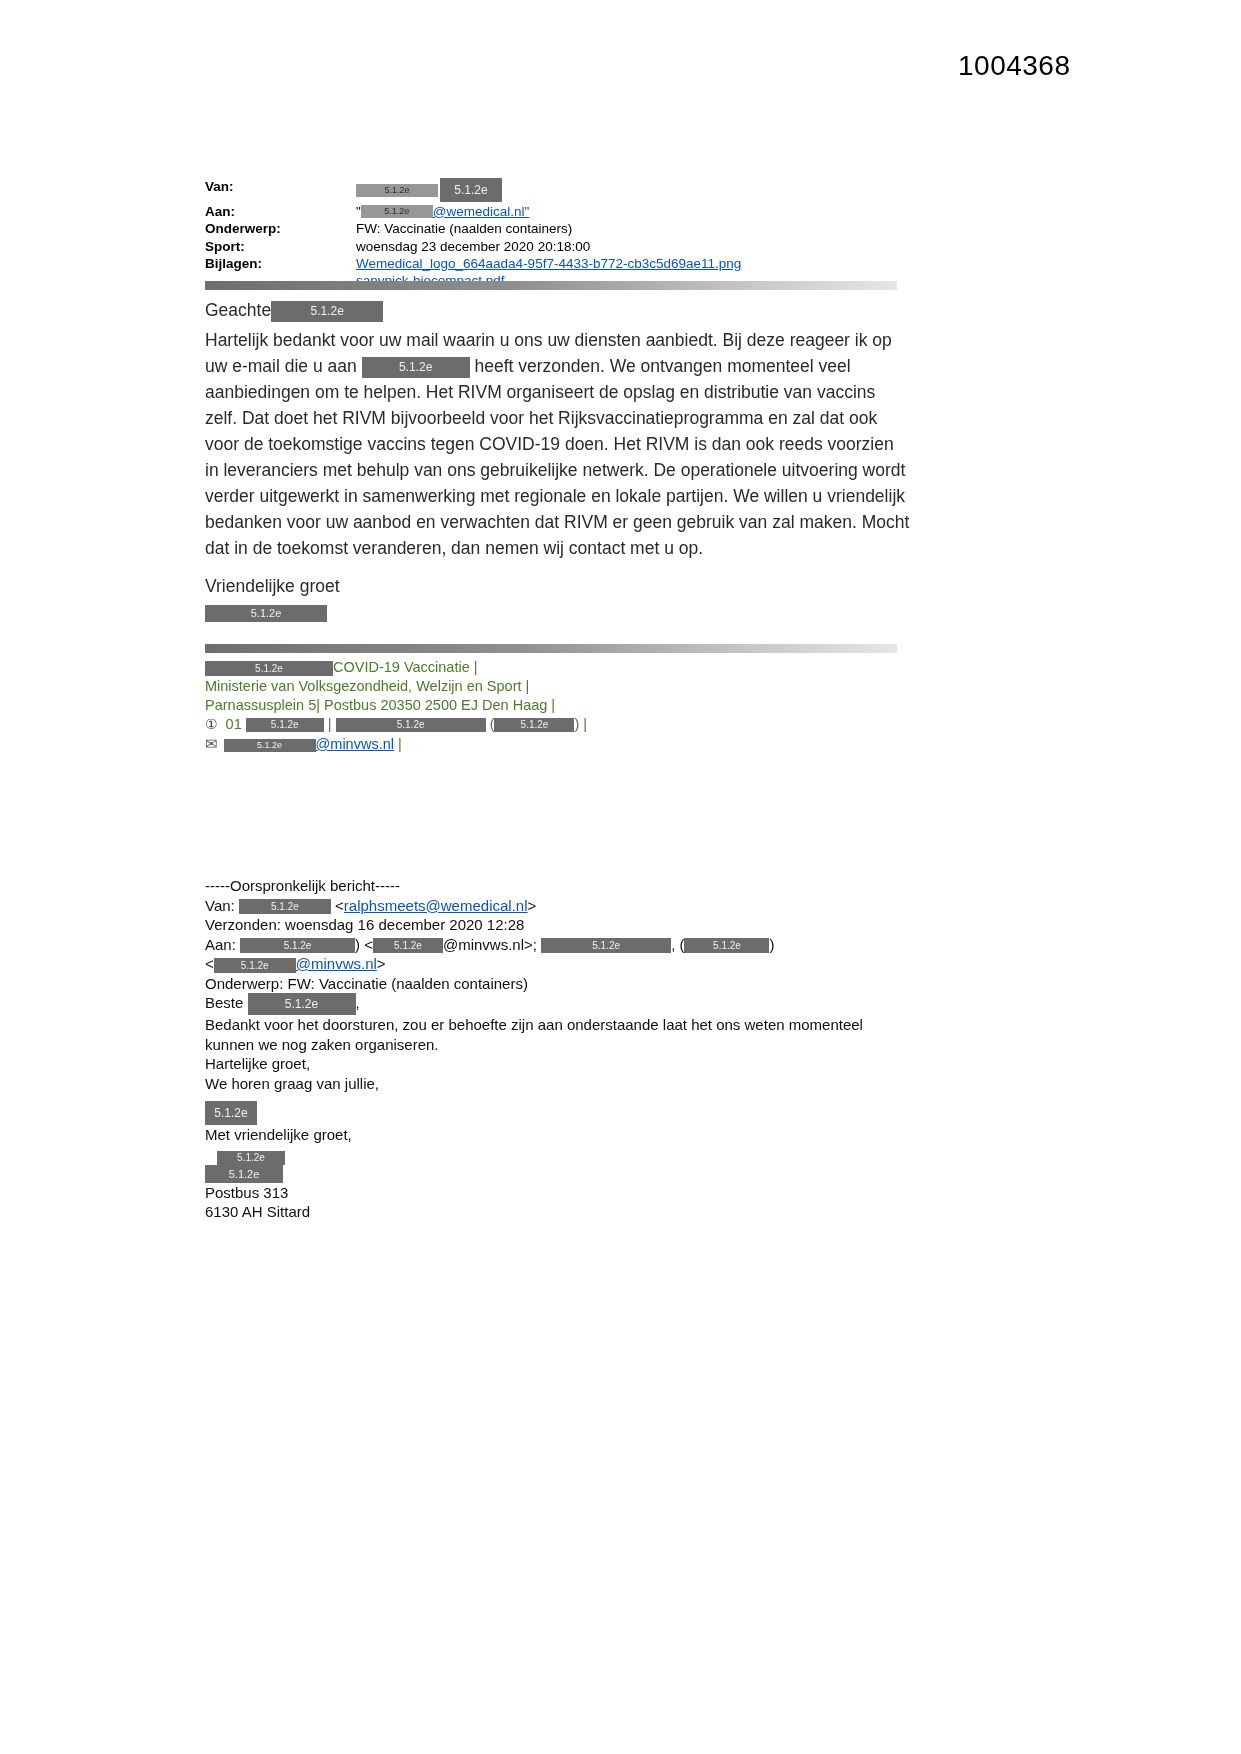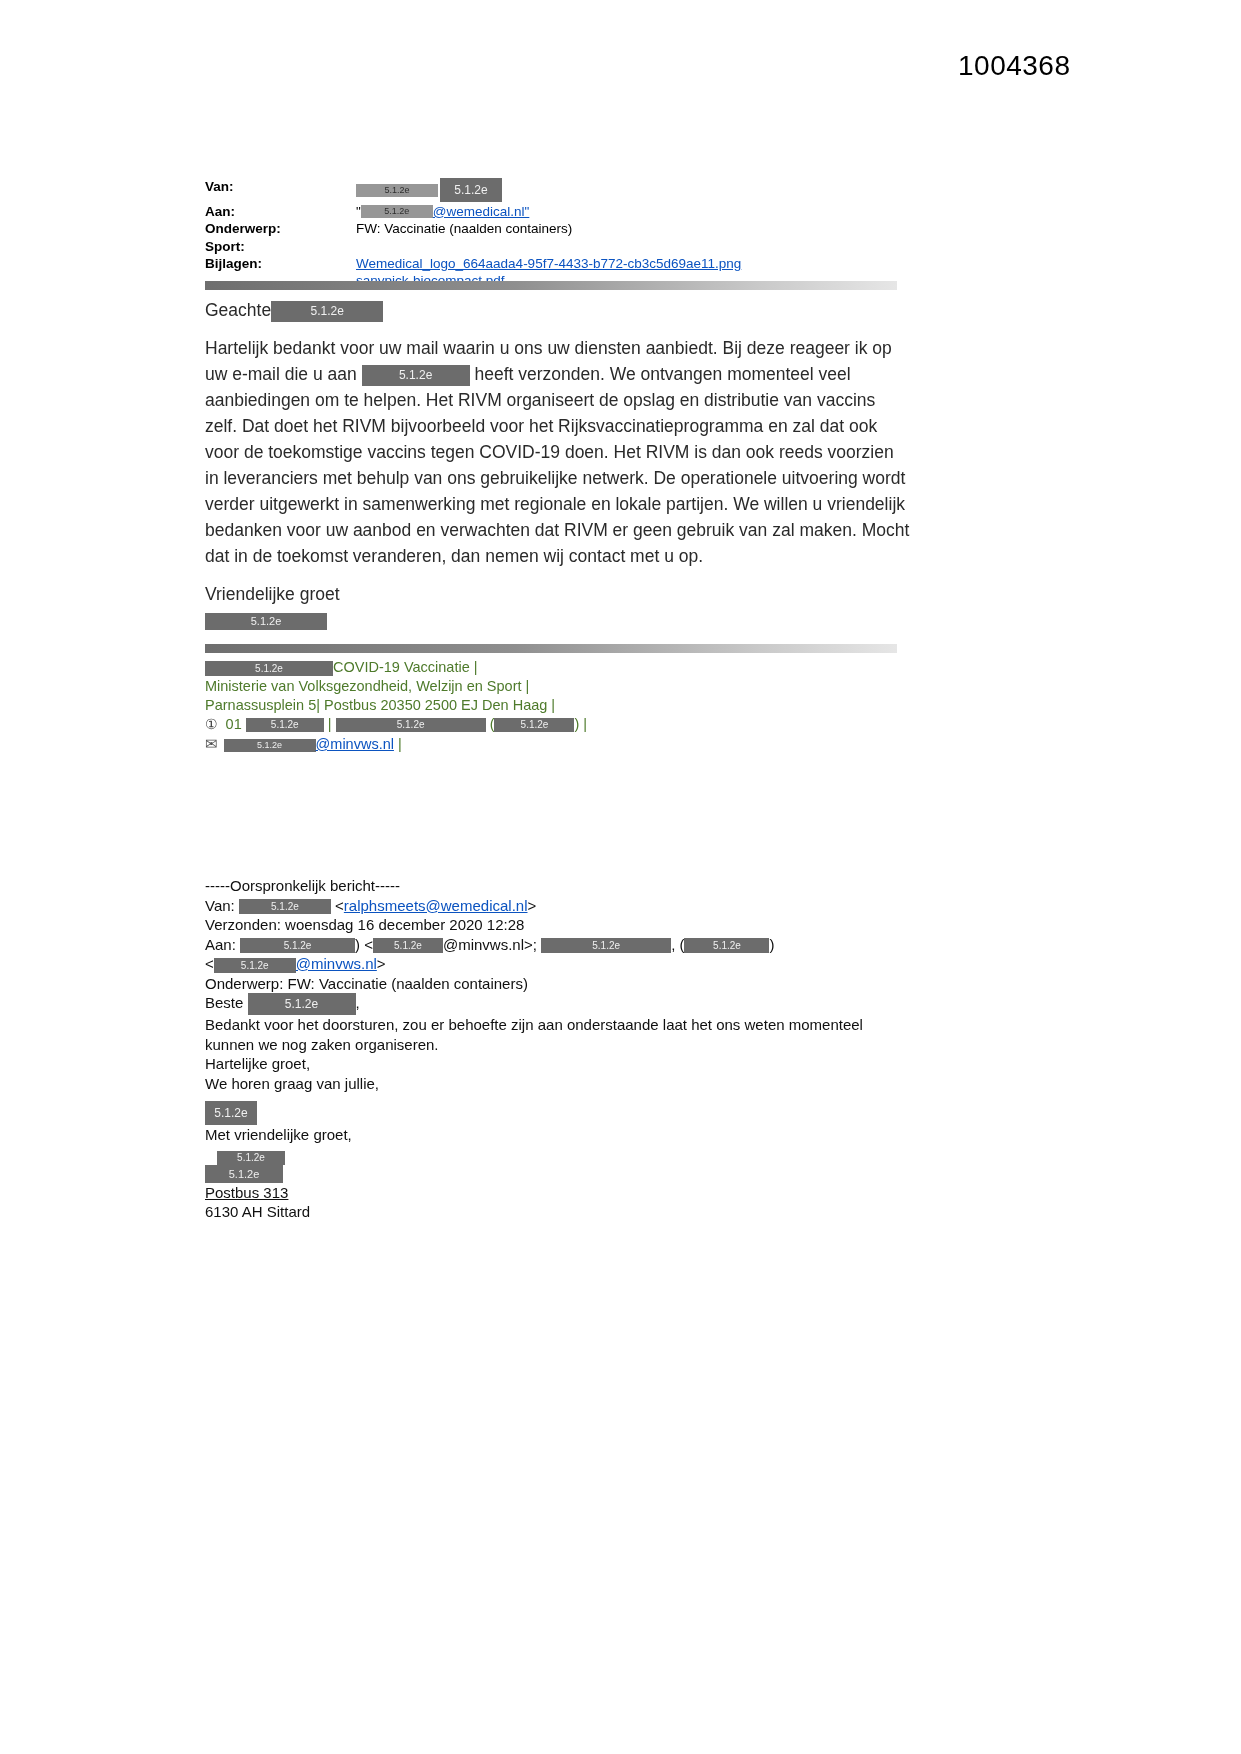--- a/index.html
+++ b/index.html
@@ -46,37 +46,37 @@
   .r-s2b{width:78px;height:18px;line-height:18px;font-size:11px;}
   
   .divider-bar{
     position:absolute;left:205px;width:692px;height:9px;
     background:linear-gradient(90deg,#6e6e6e 0%,#8f8f8f 45%,#c9c9c9 80%,#e6e6e6 100%);
   }
   .bar1{top:281px;}
   .bar2{top:644px;}
   
   .reply{position:absolute;left:205px;top:297px;width:705px;color:#2a2a2a;font-size:17.5px;line-height:26px;}
-  .reply .greeting-line{margin-bottom:12px;}
+  .reply .greeting-line{margin-bottom:4px;}
   .reply p{margin:0;}
   .reply .closing-line{margin-top:12px;}
   .reply .closing-redact{display:block;margin-top:6px;}
   
   .signature{position:absolute;left:205px;top:658px;font-size:14.5px;line-height:19px;color:#4e7a2b;width:720px;}
   .signature .sig-line{white-space:nowrap;}
   .icon{color:#3f3f3f;font-style:normal;}
   .phone-icon{font-size:14px;margin-right:4px;}
   .envelope-icon{font-size:15px;margin-right:6px;color:#555;}
   
   .original{position:absolute;left:205px;top:876px;width:690px;font-size:15px;line-height:19.5px;color:#101010;}
   .original .oline{margin:0;}
   .mt-m{margin-top:15px;}
   .mt-l{margin-top:17px;}
   .mt-xl{margin-top:30px;}
-  .mt-addr{margin-top:34px;text-decoration:underline;}
+  .mt-addr{margin-top:34px;}
   .orig-redact-block{margin-top:8px;}
   .sig2-block{margin-top:4px;line-height:15px;}
 </style>
 </head>
 <body>
 
 <div class="page">
 
   <div class="doc-number">1004368</div>
 
@@ -92,20 +92,21 @@
       <span class="mh-value">
         <span>"</span><span class="redact light r-ha">5.1.2e</span><span class="link">@wemedical.nl"</span>
       </span>
     </div>
     <div class="mh-row">
       <span class="mh-label">Onderwerp:</span>
       <span class="mh-value">FW: Vaccinatie (naalden containers)</span>
     </div>
     <div class="mh-row">
       <span class="mh-label">Sport:</span>
+      <span class="mh-value">woensdag 23 december 2020 20:18:00</span>
     </div>
     <div class="mh-row">
       <span class="mh-label">Bijlagen:</span>
       <span class="mh-value">
         <span class="link">Wemedical_logo_664aada4-95f7-4433-b772-cb3c5d69ae11.png</span><br>
         <span class="link">sanypick-biocompact.pdf</span>
       </span>
     </div>
   </div>
 

